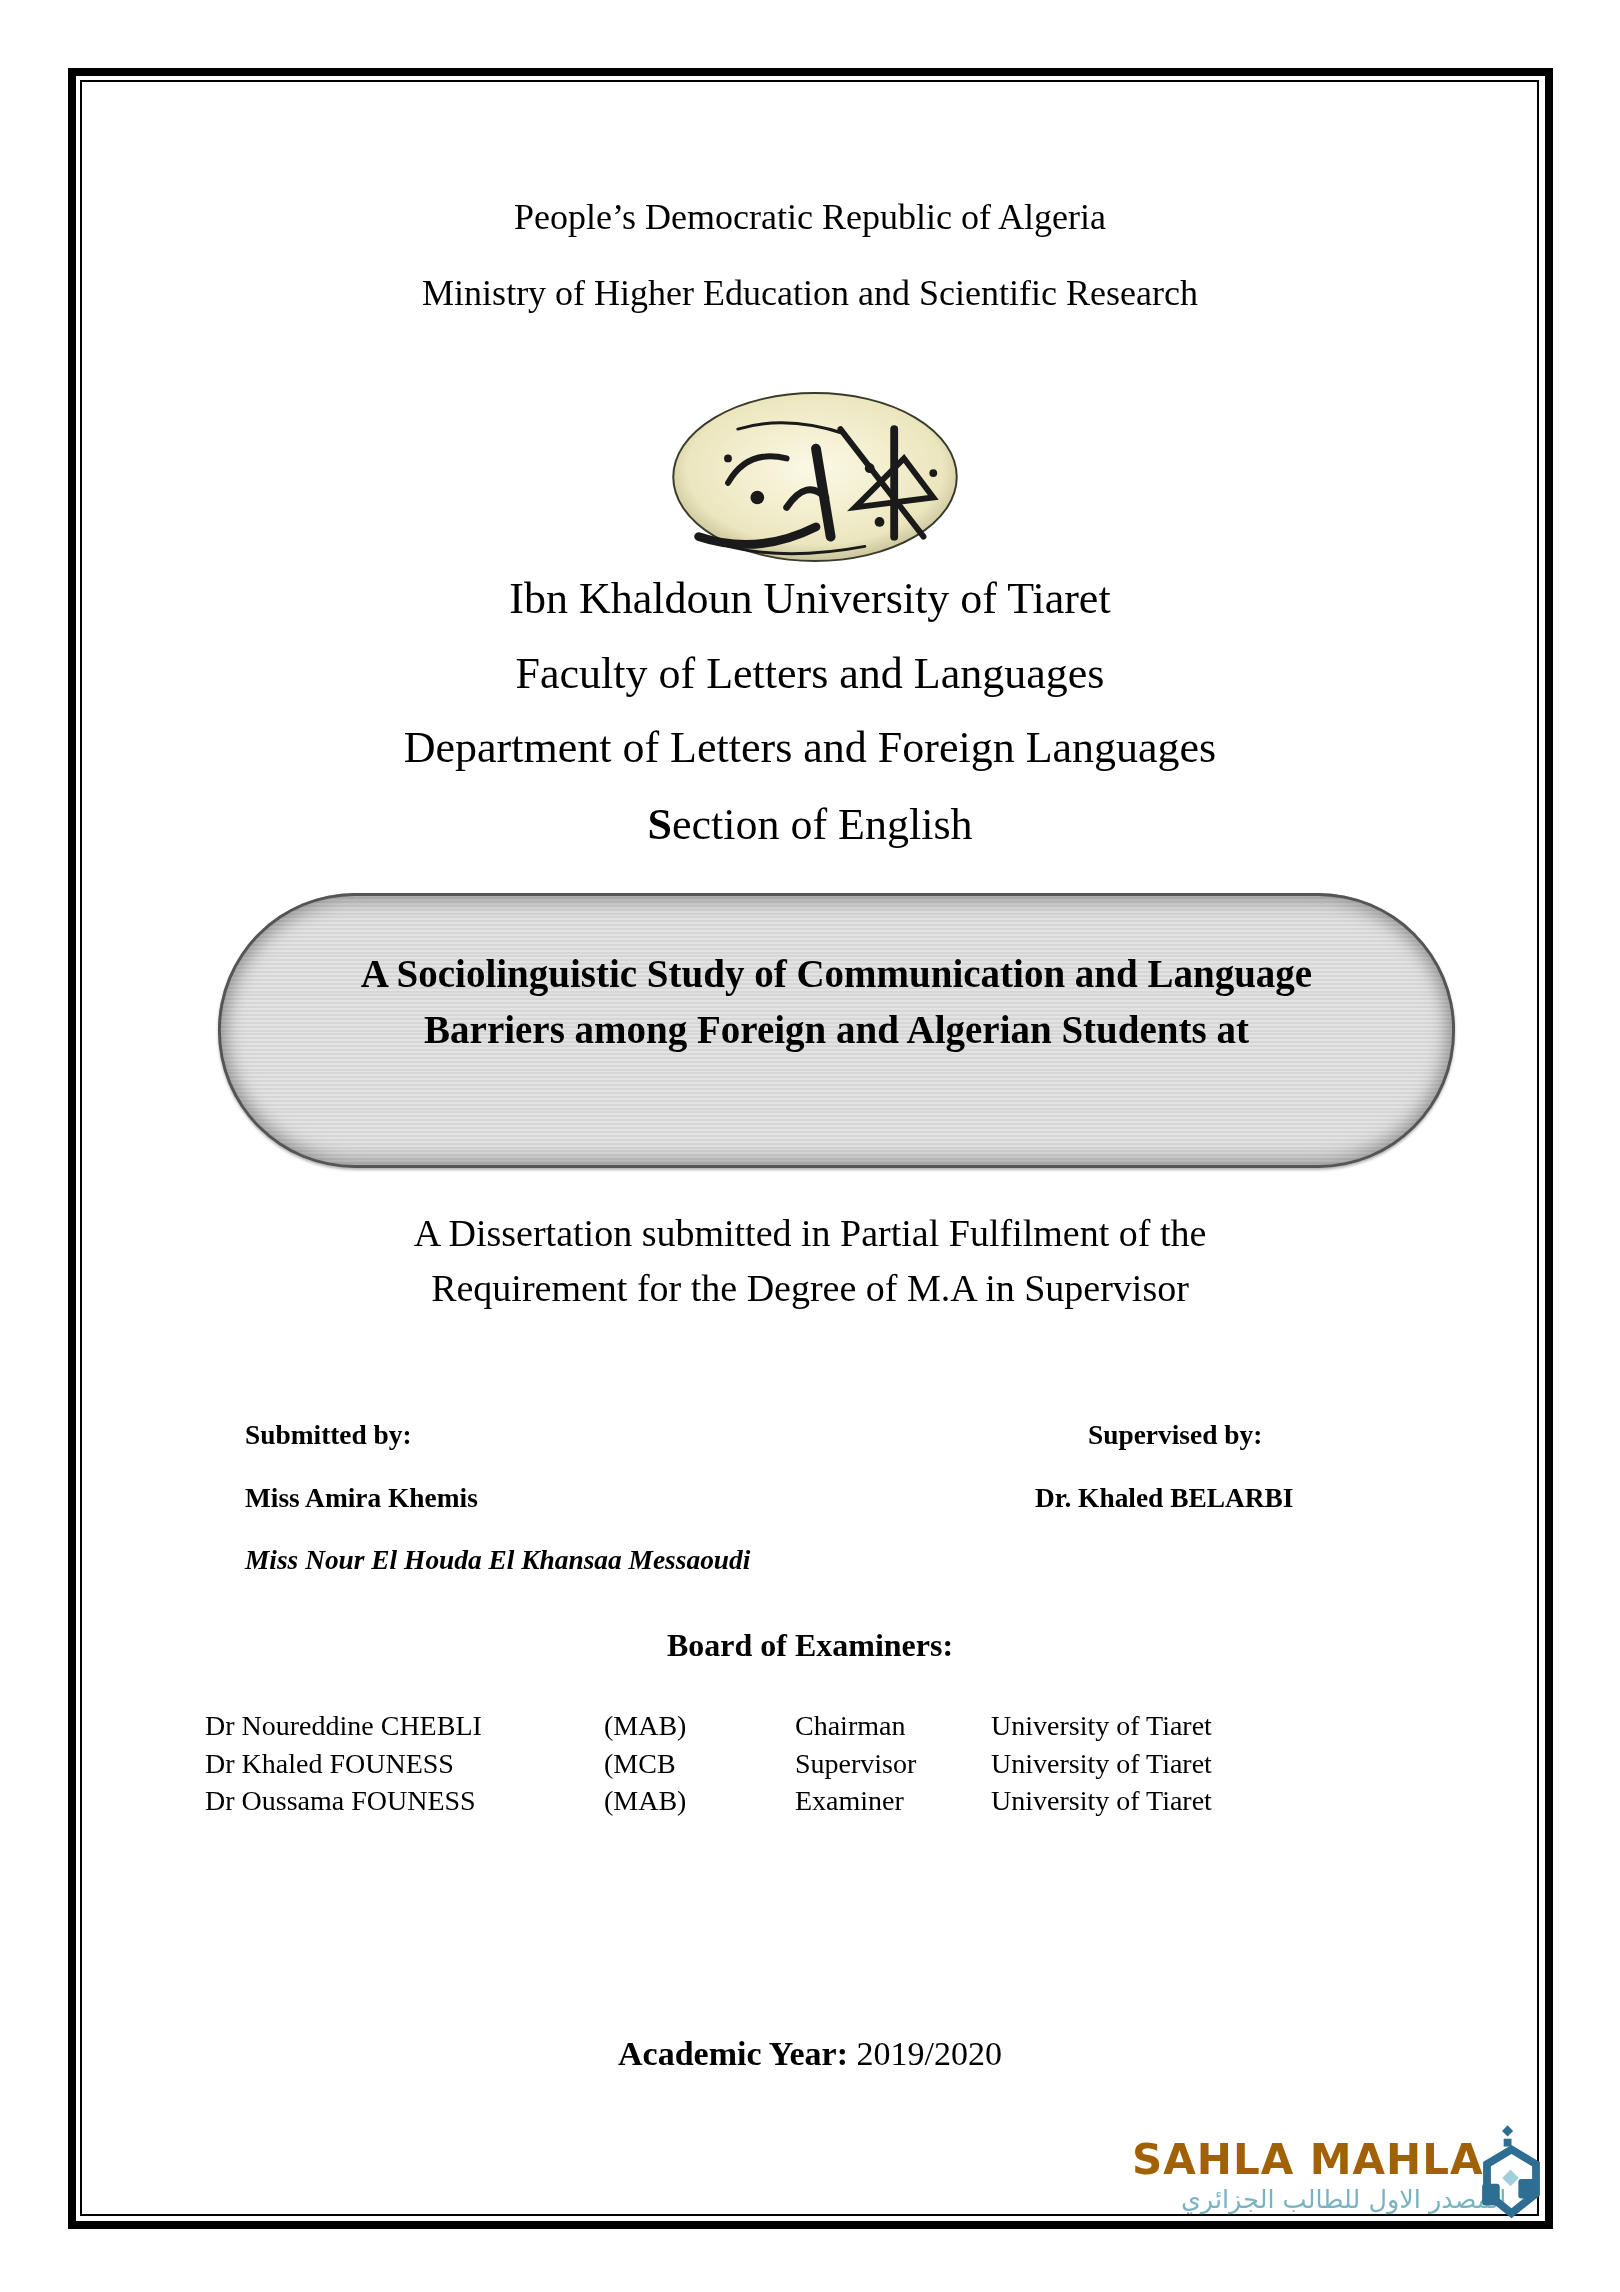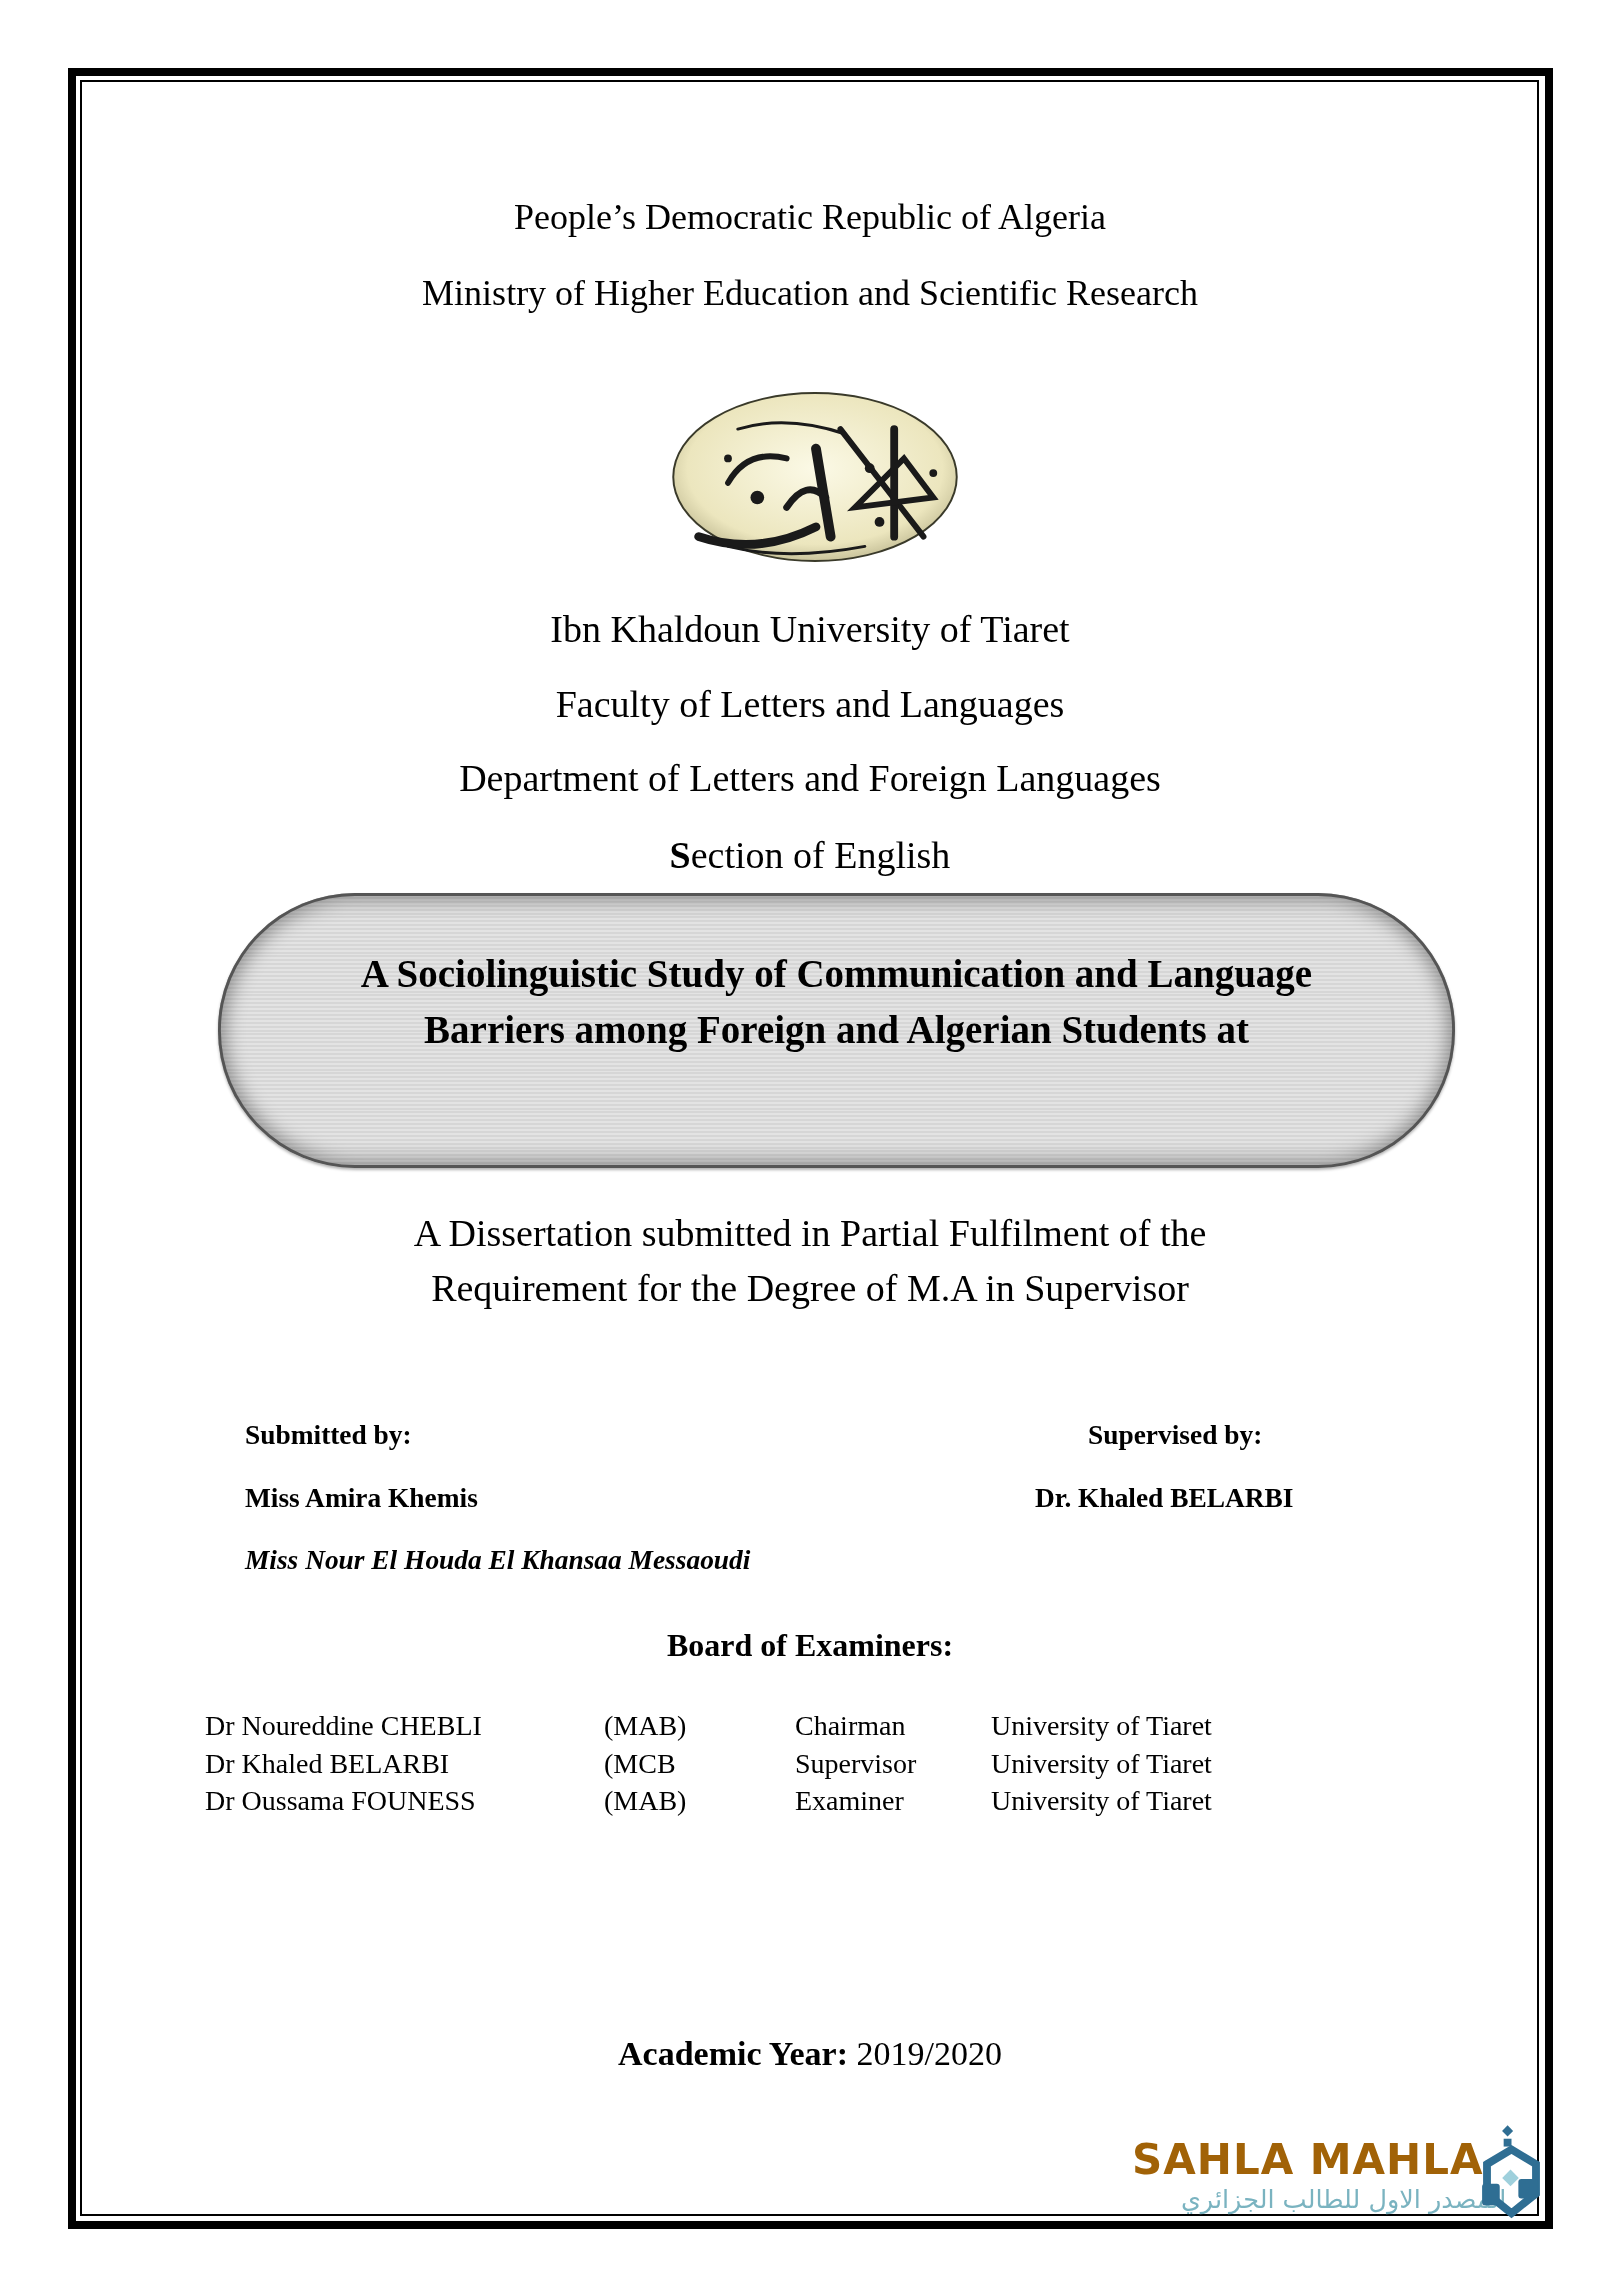--- a/index.html
+++ b/index.html
@@ -4,21 +4,21 @@
 <style>
   html, body { margin:0; padding:0; background:#ffffff; }
   body { width:1620px; height:2293px; position:relative; overflow:hidden;
          font-family:"Liberation Serif","DejaVu Serif",serif; color:#000; }
   .frame-outer { position:absolute; left:68px; top:68px; width:1485px; height:2161px;
                  border:8.8px solid #000; box-sizing:border-box; }
   .frame-inner { position:absolute; left:80px; top:80px; width:1459px; height:2136px;
                  border:2px solid #000; box-sizing:border-box; }
   .line { position:absolute; left:0; width:1620px; text-align:center; white-space:nowrap; }
   .hdr { font-weight:normal; font-size:36px; }
-  .inst { font-size:38px;margin-top:34px; }
+  .inst { font-size:44px; }
   .logo { position:absolute; left:669px; top:390px; width:292px; height:174px; }
   .pill { position:absolute; left:218px; top:893px; width:1237px; height:275px;
           border-radius:137px/137px;
           background:repeating-linear-gradient(0deg,#d6d6d6 0px,#d6d6d6 2px,#e3e3e3 2px,#e3e3e3 3.9px);
           box-shadow: inset 0 0 0 2.9px #555, inset 0 0 17.6px 7.8px rgba(0,0,0,0.35), 0 2px 2.9px rgba(0,0,0,0.3); }
   .pill-text { position:absolute; left:218px; top:946px; width:1237px; text-align:center;
                font-weight:bold; font-size:39px; line-height:56px; }
   .diss { font-size:38px; }
   .sub { position:absolute; font-weight:bold; font-size:27.4px; white-space:nowrap; }
   .board-title { font-weight:bold; font-size:32px; }
@@ -95,21 +95,21 @@
 <div class="line board-title" style="top:1627px;">Board of Examiners:</div>
 
 <div>
   <div>
     <span class="exam" style="left:205px; top:1710px;">Dr Noureddine CHEBLI</span>
     <span class="exam" style="left:604px; top:1710px;">(MAB)</span>
     <span class="exam" style="left:795px; top:1710px;">Chairman</span>
     <span class="exam" style="left:991px; top:1710px;">University of Tiaret</span>
   </div>
   <div>
-    <span class="exam" style="left:205px; top:1748px;">Dr Khaled BELARBI</span>
+    <span class="exam" style="left:205px; top:1748px;">Dr Khaled FOUNESS</span>
     <span class="exam" style="left:604px; top:1748px;">(MCB</span>
     <span class="exam" style="left:795px; top:1748px;">Supervisor</span>
     <span class="exam" style="left:991px; top:1748px;">University of Tiaret</span>
   </div>
   <div>
     <span class="exam" style="left:205px; top:1785px;">Dr Oussama FOUNESS</span>
     <span class="exam" style="left:604px; top:1785px;"> (MAB)</span>
     <span class="exam" style="left:795px; top:1785px;">Examiner</span>
     <span class="exam" style="left:991px; top:1785px;">University of Tiaret</span>
   </div>

